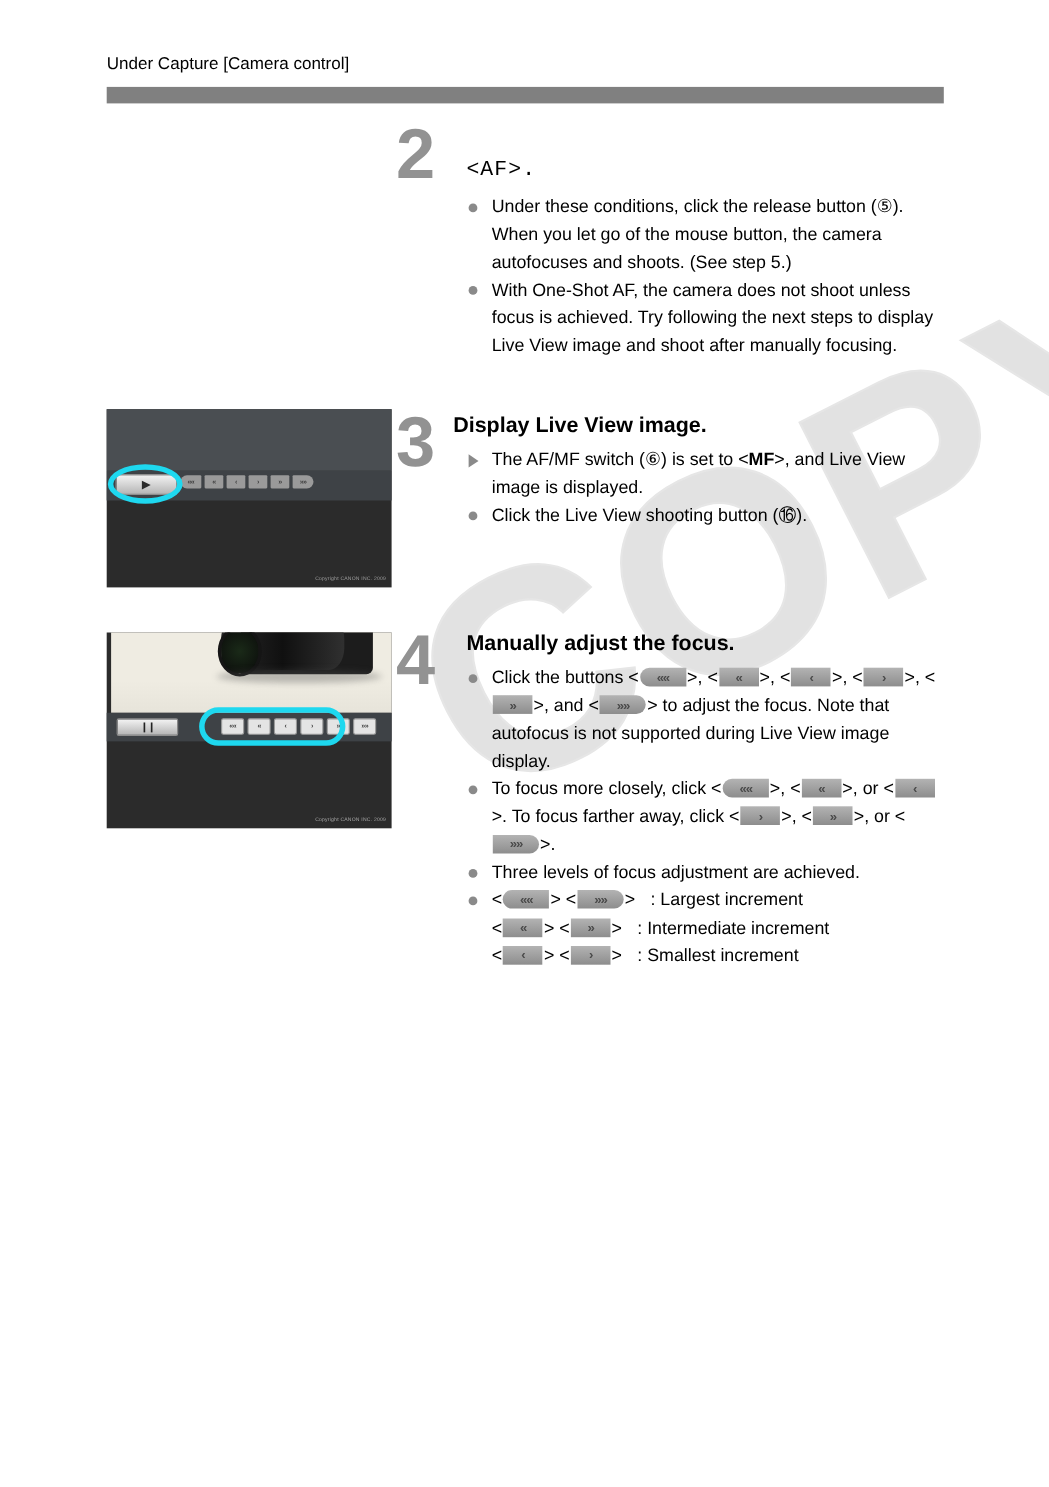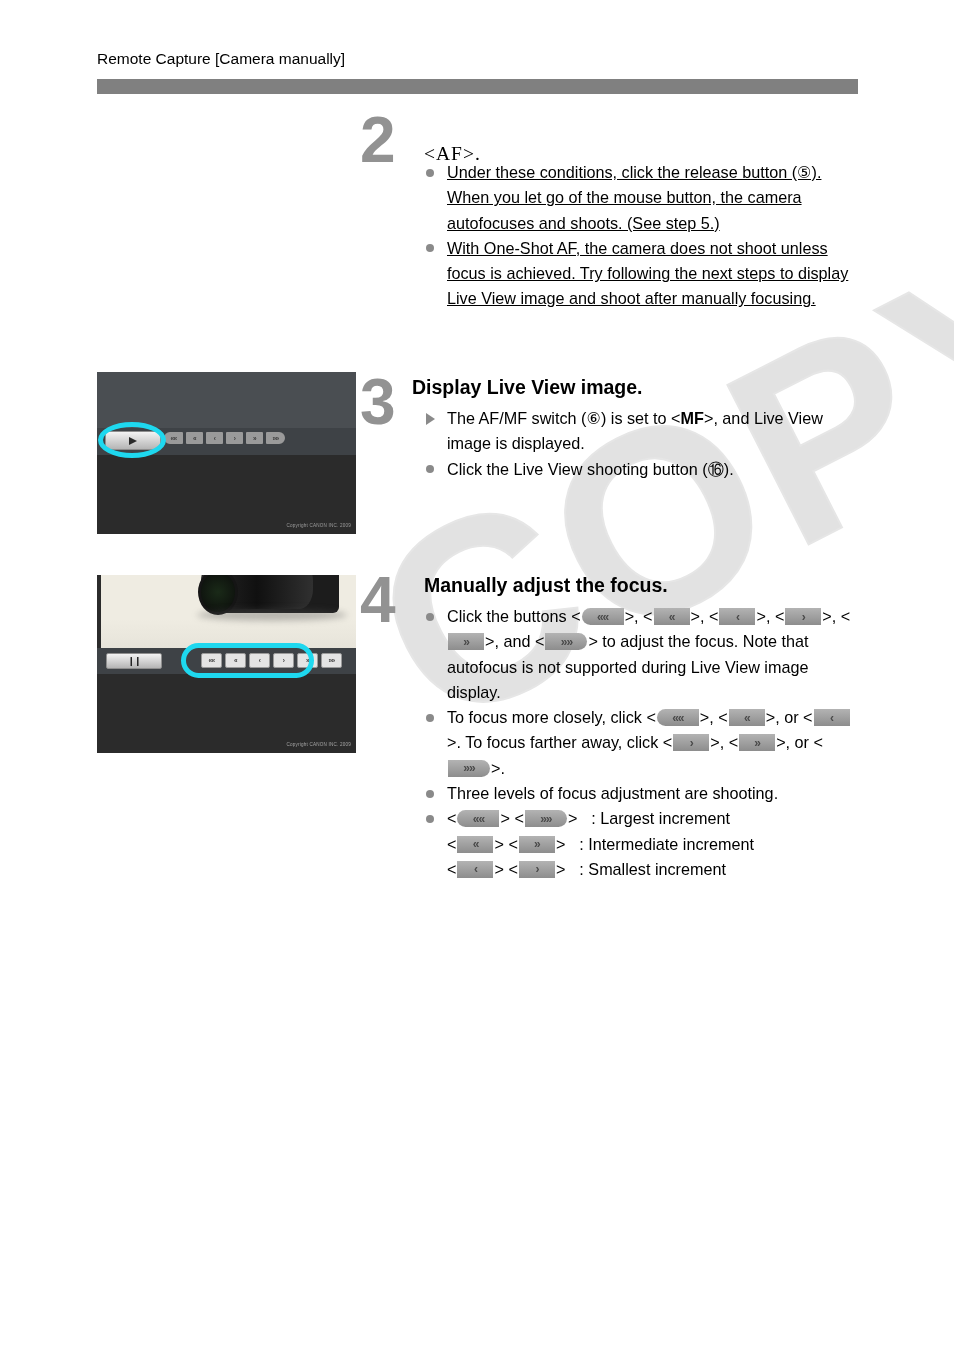--- a/index.html
+++ b/index.html
@@ -48,21 +48,21 @@
   }
   .bl .mk.tri{
     width:0;height:0;border-radius:0;background:none;
     border-left:9px solid #8a8a8a;
     border-top:6px solid transparent;
     border-bottom:6px solid transparent;
     top:7px;
   }
 
   
-  .sym-af{ font-family:Liberation Serif, serif; font-weight:normal; letter-spacing:1px; }
+  .sym-af{ font-family:Liberation Mono, monospace; font-weight:normal; letter-spacing:1px; }
   .sym-mf{ font-weight:bold; }
 
   
   .fb{
     display:inline-block; vertical-align:-3px;
     height:17px; width:36px; position:relative;
     background:linear-gradient(#b3b3b3,#8d8d8d);
     margin:0 1px;
   }
   .fb.r-left{ border-top-left-radius:9px; border-bottom-left-radius:9px; width:42px;}
@@ -155,21 +155,21 @@
   .fig4 .cpy{
     position:absolute; right:5px; bottom:6px; font-size:4.6px; color:#a5a5a5;
     letter-spacing:0.2px;
   }
 </style>
 </head>
 <body>
 
 <div class="watermark">COPY</div>
 
-<div class="hdr-title">Remote Capture [Camera manually]</div>
+<div class="hdr-title">Under Capture [Camera control]</div>
 <div class="hdr-bar"></div>
 
 <div class="fig fig3">
   <div class="top-strip"></div>
   <div class="mid-strip"></div>
   <div class="lvbtn">
     <div class="tri"></div>
   </div>
   <div class="toolbar">
     <div class="tb lr">««</div>
@@ -205,21 +205,21 @@
   </div>
   <div class="ring"></div>
   <div class="cpy">Copyright CANON INC. 2009</div>
 </div>
 
 <div class="step-num" style="left:360px; top:108px;">2</div>
 <div class="step-head" style="left:424px; top:114px; width:430px;">
   <br>
   <span class="sym-af">&lt;AF&gt;.</span>
 </div>
-<div class="step-body" style="left:424px; top:160px; width:432px;text-decoration:underline;">
+<div class="step-body" style="left:424px; top:176px; width:432px;">
   <div class="bl">
     <span class="mk"></span>
     <span>Under these conditions, click the release button (⑤). When you let go of the mouse button, the camera autofocuses and shoots. (See step 5.)</span>
   </div>
   <div class="bl">
     <span class="mk"></span>
     <span>With One-Shot AF, the camera does not shoot unless focus is achieved. Try following the next steps to display Live View image and shoot after manually focusing.</span>
   </div>
 </div>
 
@@ -246,21 +246,21 @@
   <div class="bl">
     <span class="mk"></span>
     <span class="frag">Click the buttons &lt;<span class="fb r-left"><i>««</i></span>&gt;, &lt;<span class="fb"><i>«</i></span>&gt;, &lt;<span class="fb"><i>‹</i></span>&gt;, &lt;<span class="fb"><i>›</i></span>&gt;, &lt;<span class="fb"><i>»</i></span>&gt;, and &lt;<span class="fb r-right"><i>»»</i></span>&gt; to adjust the focus. Note that autofocus is not supported during Live View image display.</span>
   </div>
   <div class="bl">
     <span class="mk"></span>
     <span class="frag">To focus more closely, click &lt;<span class="fb r-left"><i>««</i></span>&gt;, &lt;<span class="fb"><i>«</i></span>&gt;, or &lt;<span class="fb"><i>‹</i></span>&gt;. To focus farther away, click &lt;<span class="fb"><i>›</i></span>&gt;, &lt;<span class="fb"><i>»</i></span>&gt;, or &lt;<span class="fb r-right"><i>»»</i></span>&gt;.</span>
   </div>
   <div class="bl">
     <span class="mk"></span>
-    <span>Three levels of focus adjustment are shooting.</span>
+    <span>Three levels of focus adjustment are achieved.</span>
   </div>
   <div class="bl">
     <span class="mk"></span>
     <div id="increments">
         <div style="white-space: nowrap;">&lt;<span class="fb r-left"><i>««</i></span>&gt; &lt;<span class="fb r-right"><i>»»</i></span>&gt;<span style="display: inline-block; margin-left: 14px;">: Largest increment</span></div>
         <div style="white-space: nowrap;">&lt;<span class="fb"><i>«</i></span>&gt; &lt;<span class="fb"><i>»</i></span>&gt;<span style="display: inline-block; margin-left: 14px; text-align: center;">: Intermediate increment</span></div>
         <div style="white-space: nowrap;">&lt;<span class="fb"><i>‹</i></span>&gt; &lt;<span class="fb"><i>›</i></span>&gt;<span style="display: inline-block; margin-left: 14px;">: Smallest increment</span></div>
       </div>
   </div>
 </div>

